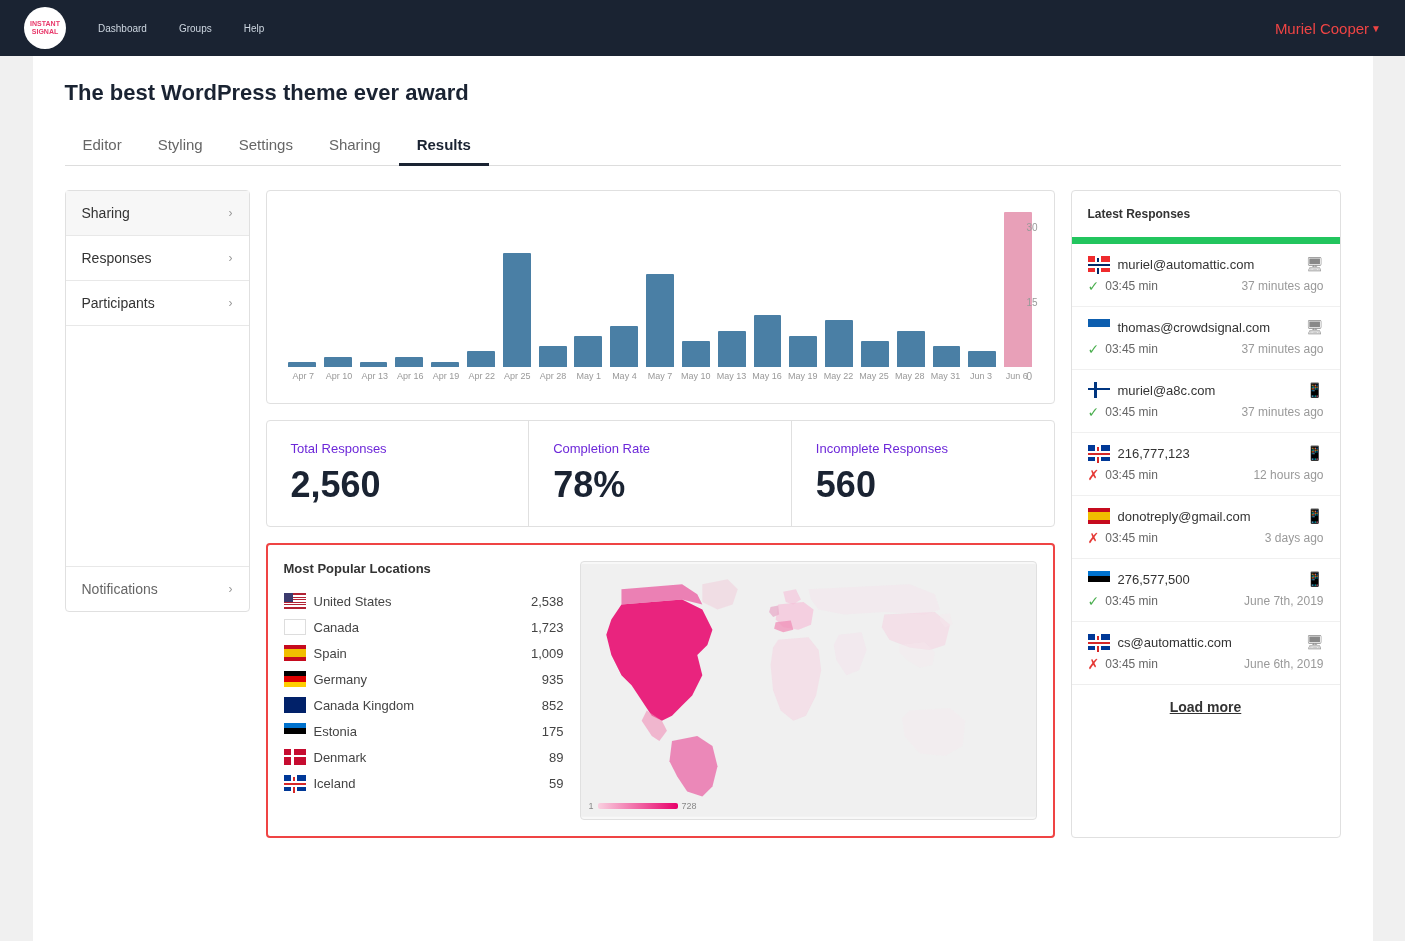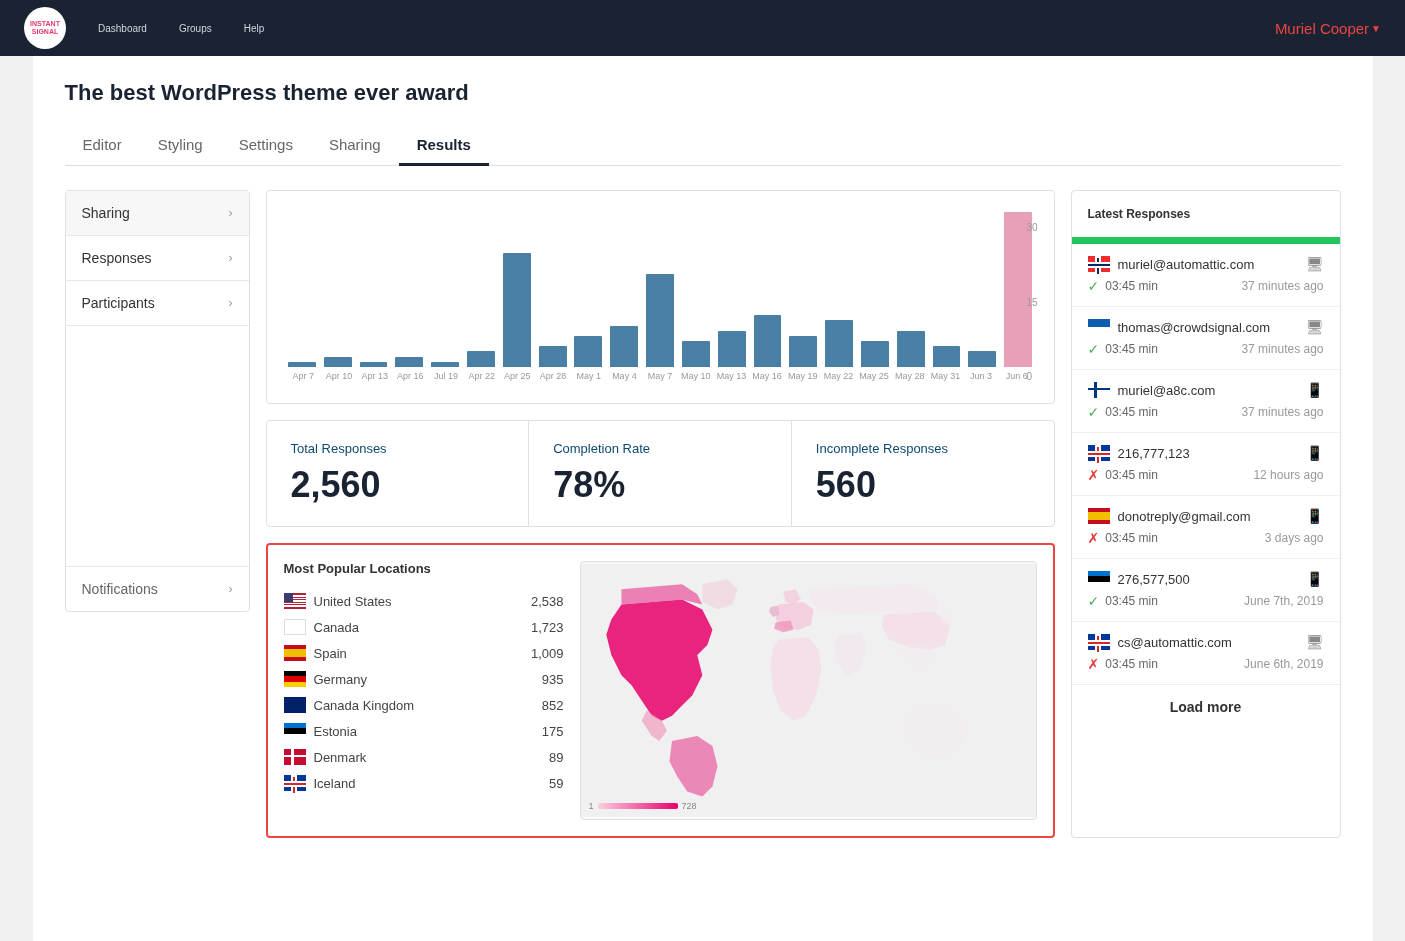--- a/index.html
+++ b/index.html
@@ -95,21 +95,21 @@
 
     
     .stats-row {
       display: flex;
       border: 1px solid #e0e0e0;
       border-radius: 4px;
       background: white;
     }
     .stat-box { flex: 1; padding: 20px 24px; border-right: 1px solid #e0e0e0; }
     .stat-box:last-child { border-right: none; }
-    .stat-label { font-size: 13px; color: #0c4a6e; margin-bottom: 8px; }
+    .stat-label { font-size: 13px; color: #6d28d9; margin-bottom: 8px; }
     .stat-value { font-size: 36px; font-weight: 700; color: #1a2332; }
 
     
     .locations-row {
       display: flex;
       gap: 16px;
       border: 2px solid #ef4444;
       border-radius: 4px;
       background: white;
       padding: 16px;
@@ -189,21 +189,21 @@
     .lr-item:last-of-type { border-bottom: none; }
     .lr-top { display: flex; align-items: center; gap: 8px; margin-bottom: 6px; }
     .lr-email { font-size: 13px; color: #333; flex: 1; font-weight: 500; }
     .lr-device { font-size: 14px; color: #888; }
     .lr-bottom { display: flex; align-items: center; gap: 6px; }
     .lr-status-icon { font-size: 14px; }
     .lr-status-icon.ok { color: #4caf50; }
     .lr-status-icon.err { color: #e53935; }
     .lr-time { font-size: 12px; color: #666; }
     .lr-ago { font-size: 12px; color: #999; margin-left: auto; }
-    .load-more { padding: 14px; text-align: center; font-size: 14px; font-weight: 600; color: #333; cursor: pointer; border-top: 1px solid #eee; }
+    .load-more { padding: 14px; text-align: center; font-size: 14px; font-weight: 600; color: #333; cursor: pointer; border-top: 1px solid #eee; text-decoration: underline; }
 
     
     .world-map-svg { width: 100%; height: 100%; }
   </style>
 </head>
 <body>
 
 <nav>
   <div class="nav-logo">
     <span style="white-space:pre;font-size:7px;font-weight:800;color:#e8386a;text-align:center;line-height:1.2">INSTANT
@@ -327,21 +327,21 @@
               <span>30</span>
               <span>15</span>
               <span>0</span>
             </div>
           </div>
           <div id="chart-labels" class="chart-labels">
               <div class="chart-label">Apr 7</div>
               <div class="chart-label">Apr 10</div>
               <div class="chart-label">Apr 13</div>
               <div class="chart-label">Apr 16</div>
-              <div class="chart-label">Jul 19</div>
+              <div class="chart-label">Apr 19</div>
               <div class="chart-label">Apr 22</div>
               <div class="chart-label">Apr 25</div>
               <div class="chart-label">Apr 28</div>
               <div class="chart-label">May 1</div>
               <div class="chart-label">May 4</div>
               <div class="chart-label">May 7</div>
               <div class="chart-label">May 10</div>
               <div class="chart-label">May 13</div>
               <div class="chart-label">May 16</div>
               <div class="chart-label">May 19</div>

